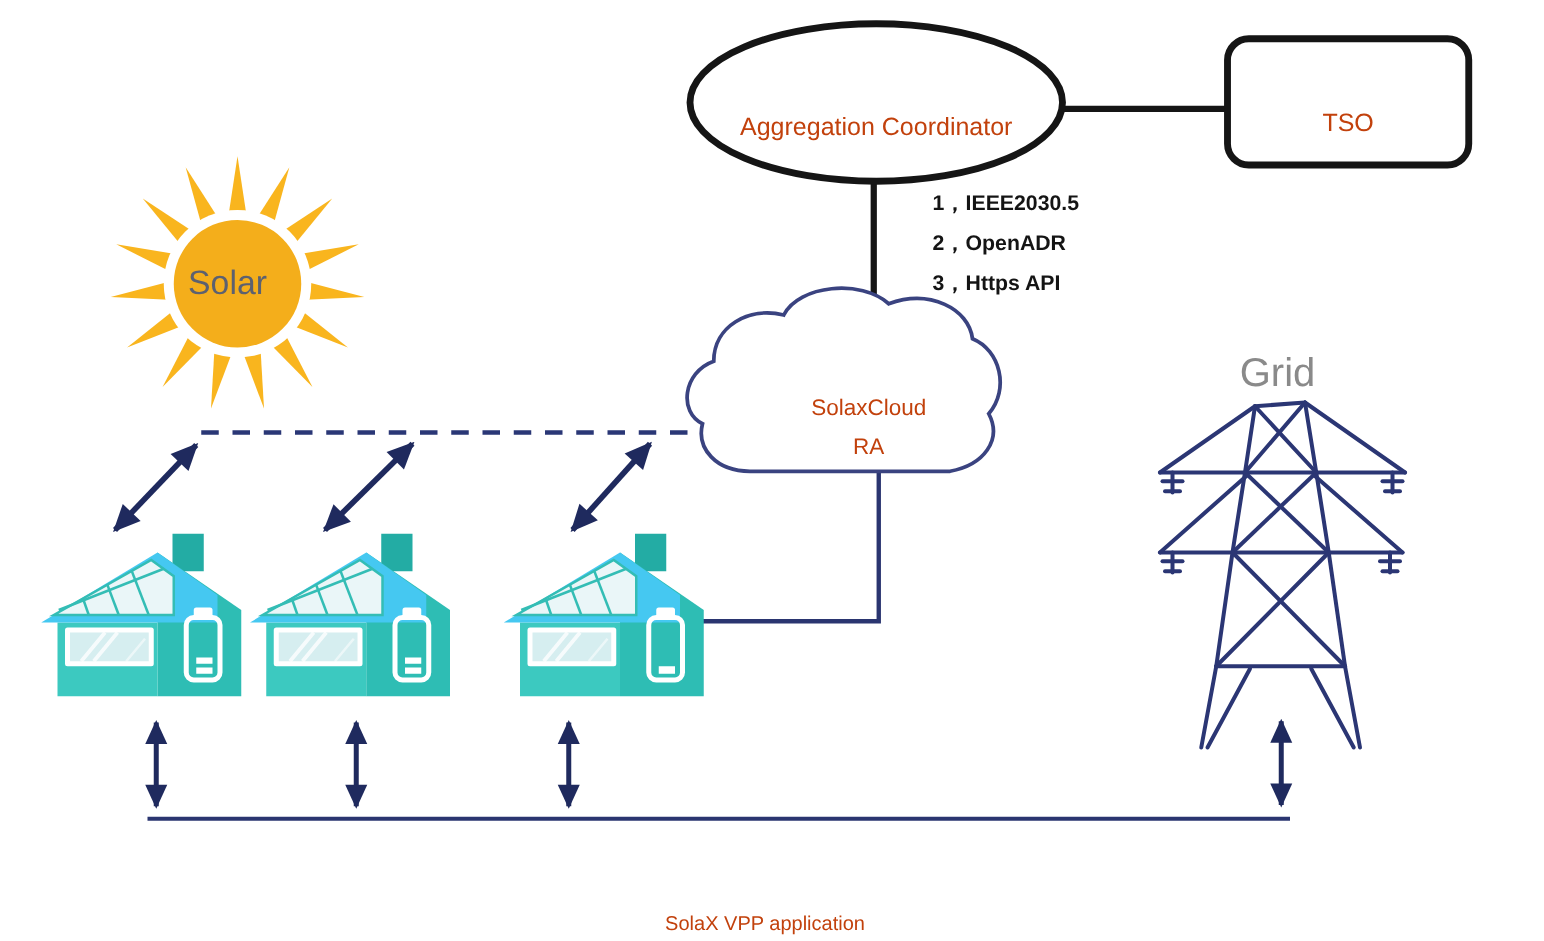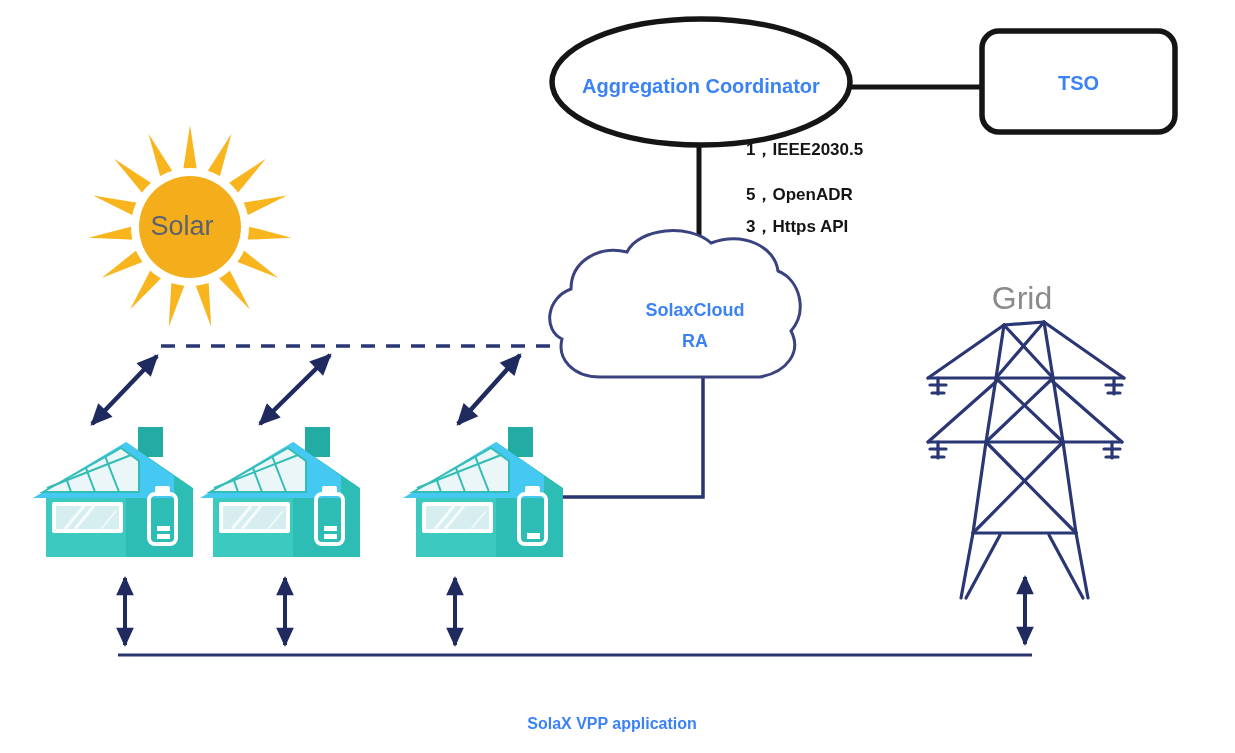--- a/index.html
+++ b/index.html
@@ -4,26 +4,26 @@
 <style>
   html,body{margin:0;padding:0;background:#fff;}
   .stage{
     position:relative;width:1235px;height:753px;background:#ffffff;
     font-family:"Liberation Sans", sans-serif;overflow:hidden;
   }
   .stage svg{position:absolute;left:0;top:0;}
   .lbl{position:absolute;line-height:1.15;white-space:nowrap;}
   .lbl.center{text-align:center;white-space:normal;}
   .gray{color:#8A8A8A;}
-  .bold{font-weight:bold;color:#3b82f6;}
+  .bold{font-weight:normal;color:#c2410c;margin-top:16px;}
   .coordinator-label{left:566px;top:75px;width:270px;font-size:20px;}
   .trading-label{left:853px;top:41px;width:120px;font-size:27px;}
   .tso-label{left:982px;top:72px;width:193px;font-size:20px;}
   .proto{left:746px;font-size:17px;font-weight:bold;color:#141414;}
-  .proto1{top:140px;text-align:right;} .proto2{top:185px;} .proto3{top:217px;}
+  .proto1{top:153px;text-align:right;} .proto2{top:185px;} .proto3{top:217px;}
   .cloud-name{left:610px;top:300px;width:170px;font-size:18px;}
   .cloud-ra{left:610px;top:331px;width:170px;font-size:18px;}
   .solar-label{left:140px;top:211px;width:84px;font-size:27px;color:#5C6170;}
   .dashboards-label{left:349px;top:299px;font-size:28px;}
   .grid-label{left:972px;top:280px;width:100px;font-size:32px;}
   .smart-batteries-label{left:118px;top:666px;font-size:28px;}
   .caption{left:412px;top:715px;width:400px;font-size:16px;}
 </style>
 </head>
 <body>
@@ -190,21 +190,21 @@
     <line x1="285" y1="578" x2="285" y2="645" marker-start="url(#ahNavy)" marker-end="url(#ahNavy)"></line>
     <line x1="455" y1="578" x2="455" y2="645" marker-start="url(#ahNavy)" marker-end="url(#ahNavy)"></line>
     <line x1="1025" y1="577" x2="1025" y2="644" marker-start="url(#ahNavy)" marker-end="url(#ahNavy)"></line>
   </g>
 </svg>
 
 <div class="lbl center bold coordinator-label">Aggregation Coordinator</div>
 <div class="lbl center bold tso-label">TSO</div>
 
 <div class="lbl proto proto1">1，IEEE2030.5</div>
-<div class="lbl proto proto2">5，OpenADR</div>
+<div class="lbl proto proto2">2，OpenADR</div>
 <div class="lbl proto proto3">3，Https API</div>
 
 <div class="lbl center bold cloud-name">SolaxCloud</div>
 <div class="lbl center bold cloud-ra">RA</div>
 
 <div class="lbl center solar-label">Solar</div>
 <div class="lbl center gray grid-label">Grid</div>
 
 <div class="lbl center bold caption">SolaX VPP application</div>
 

